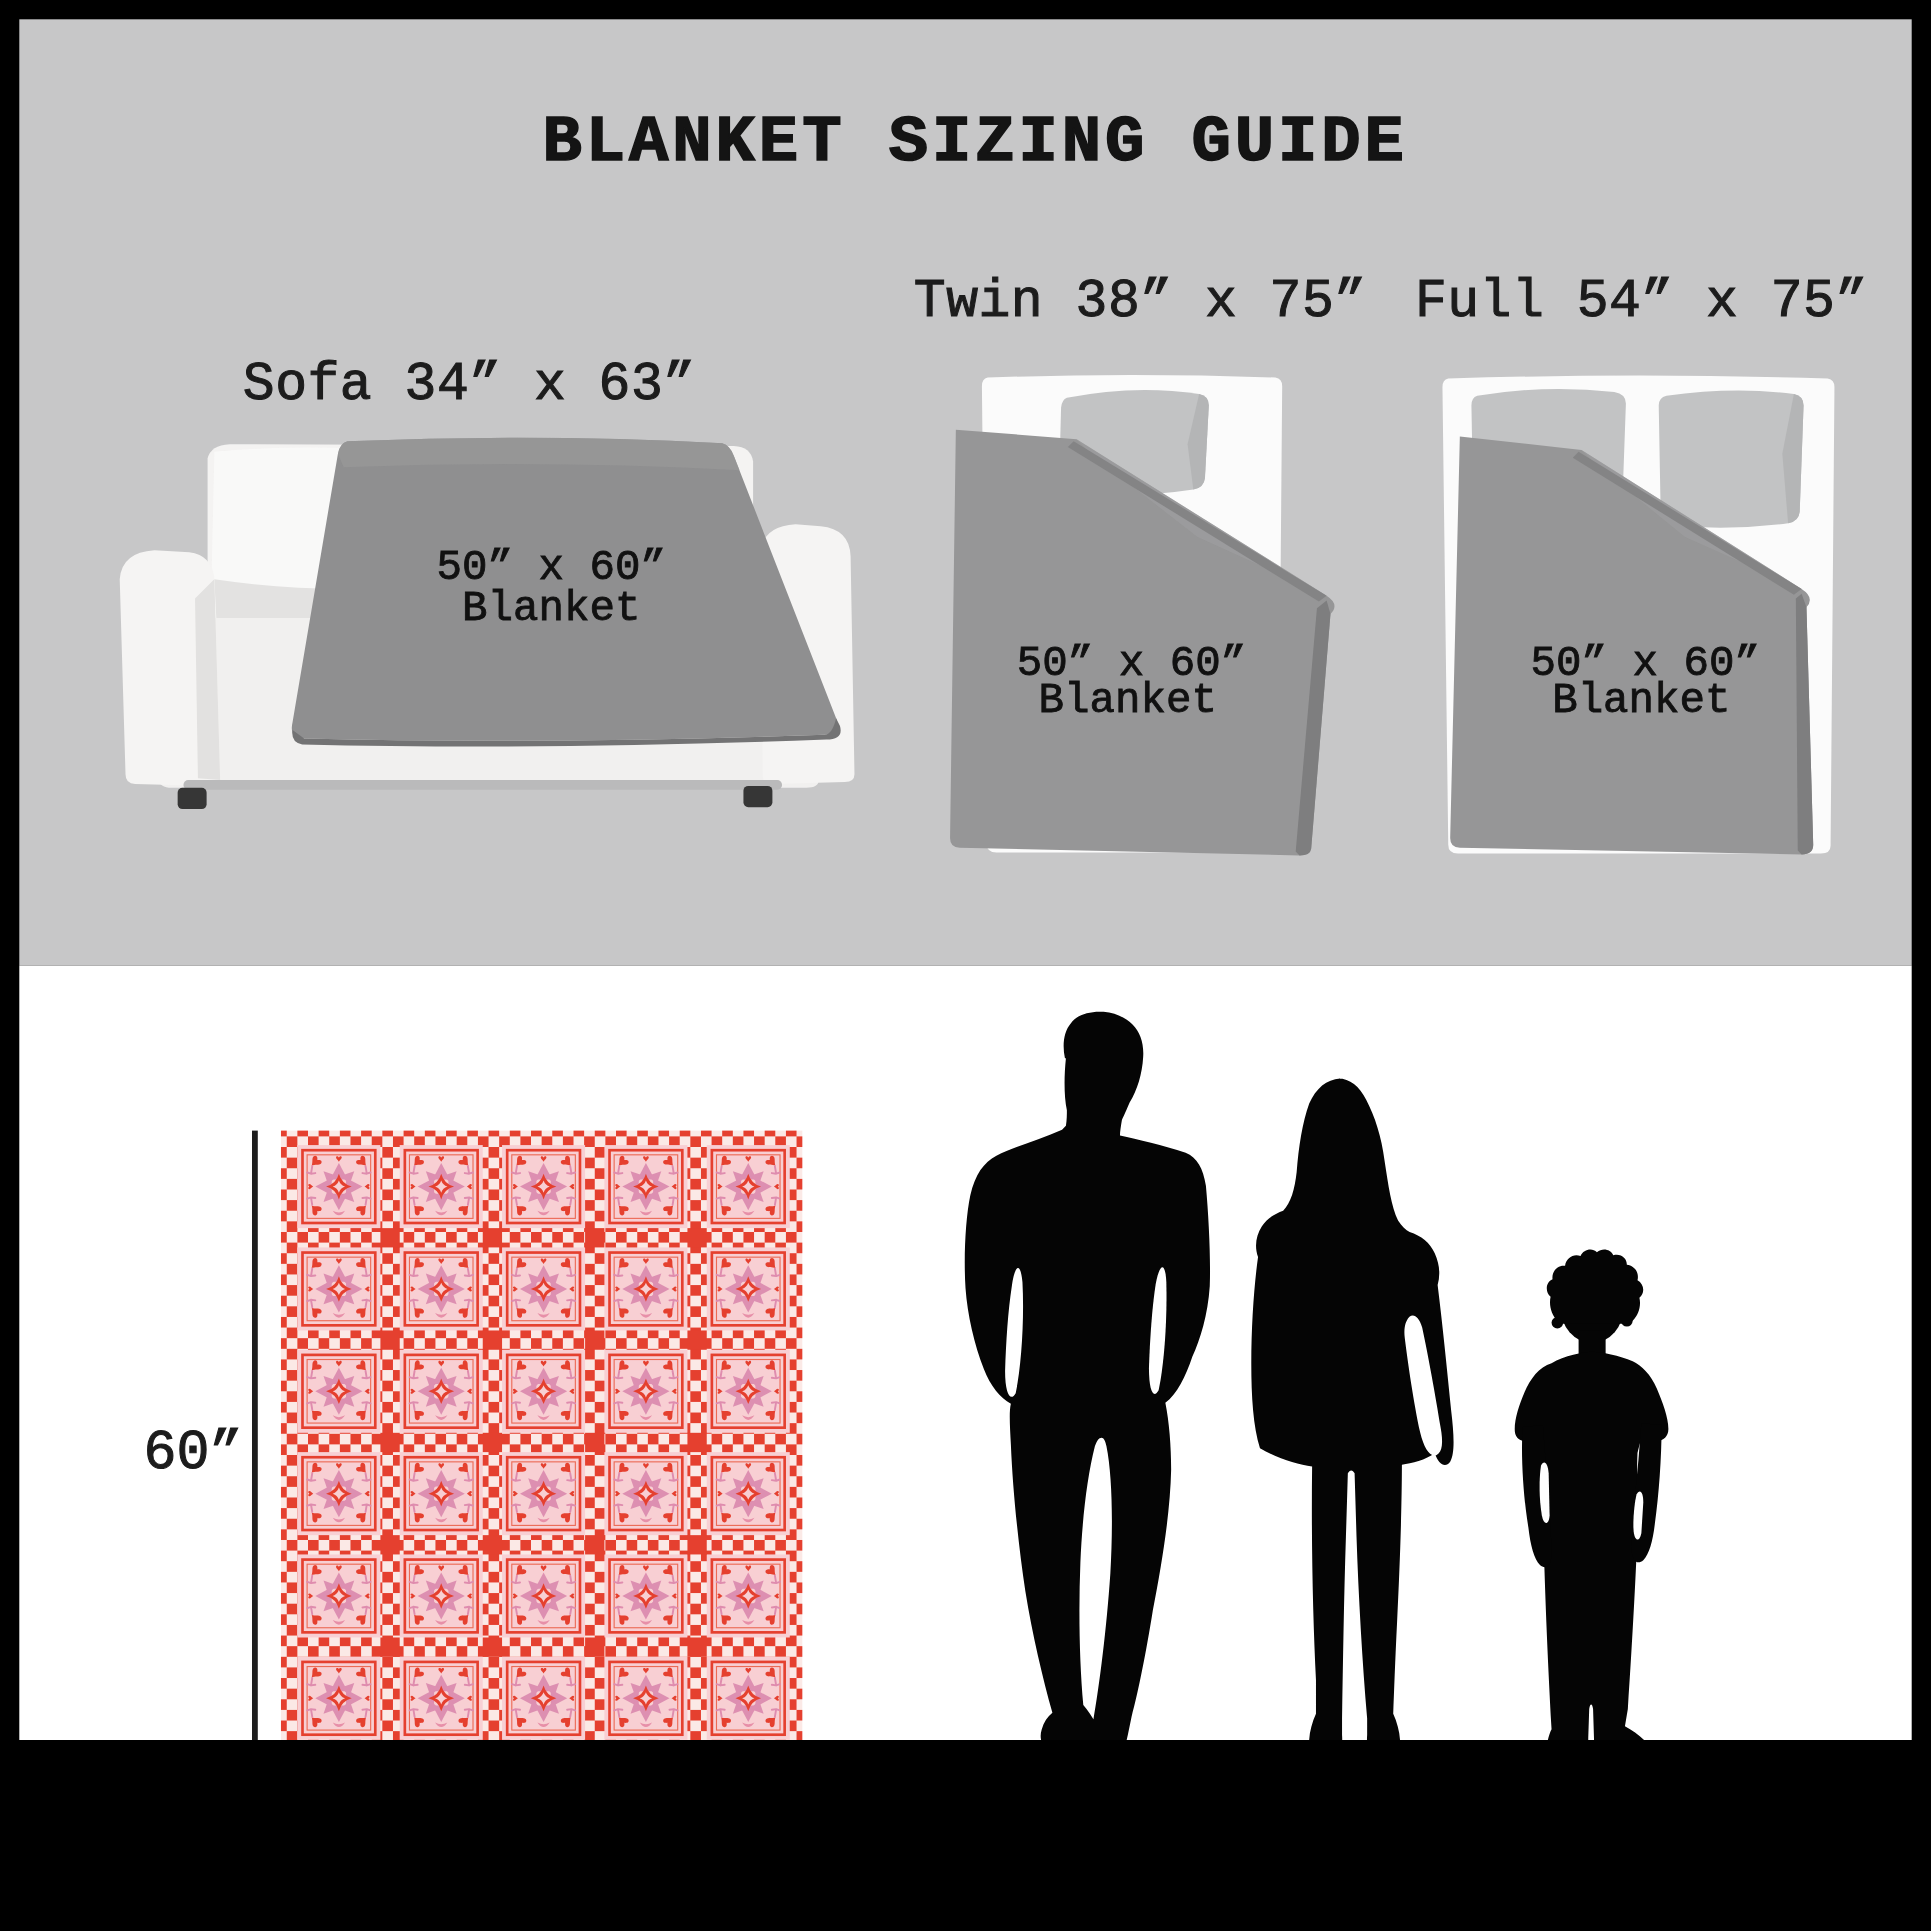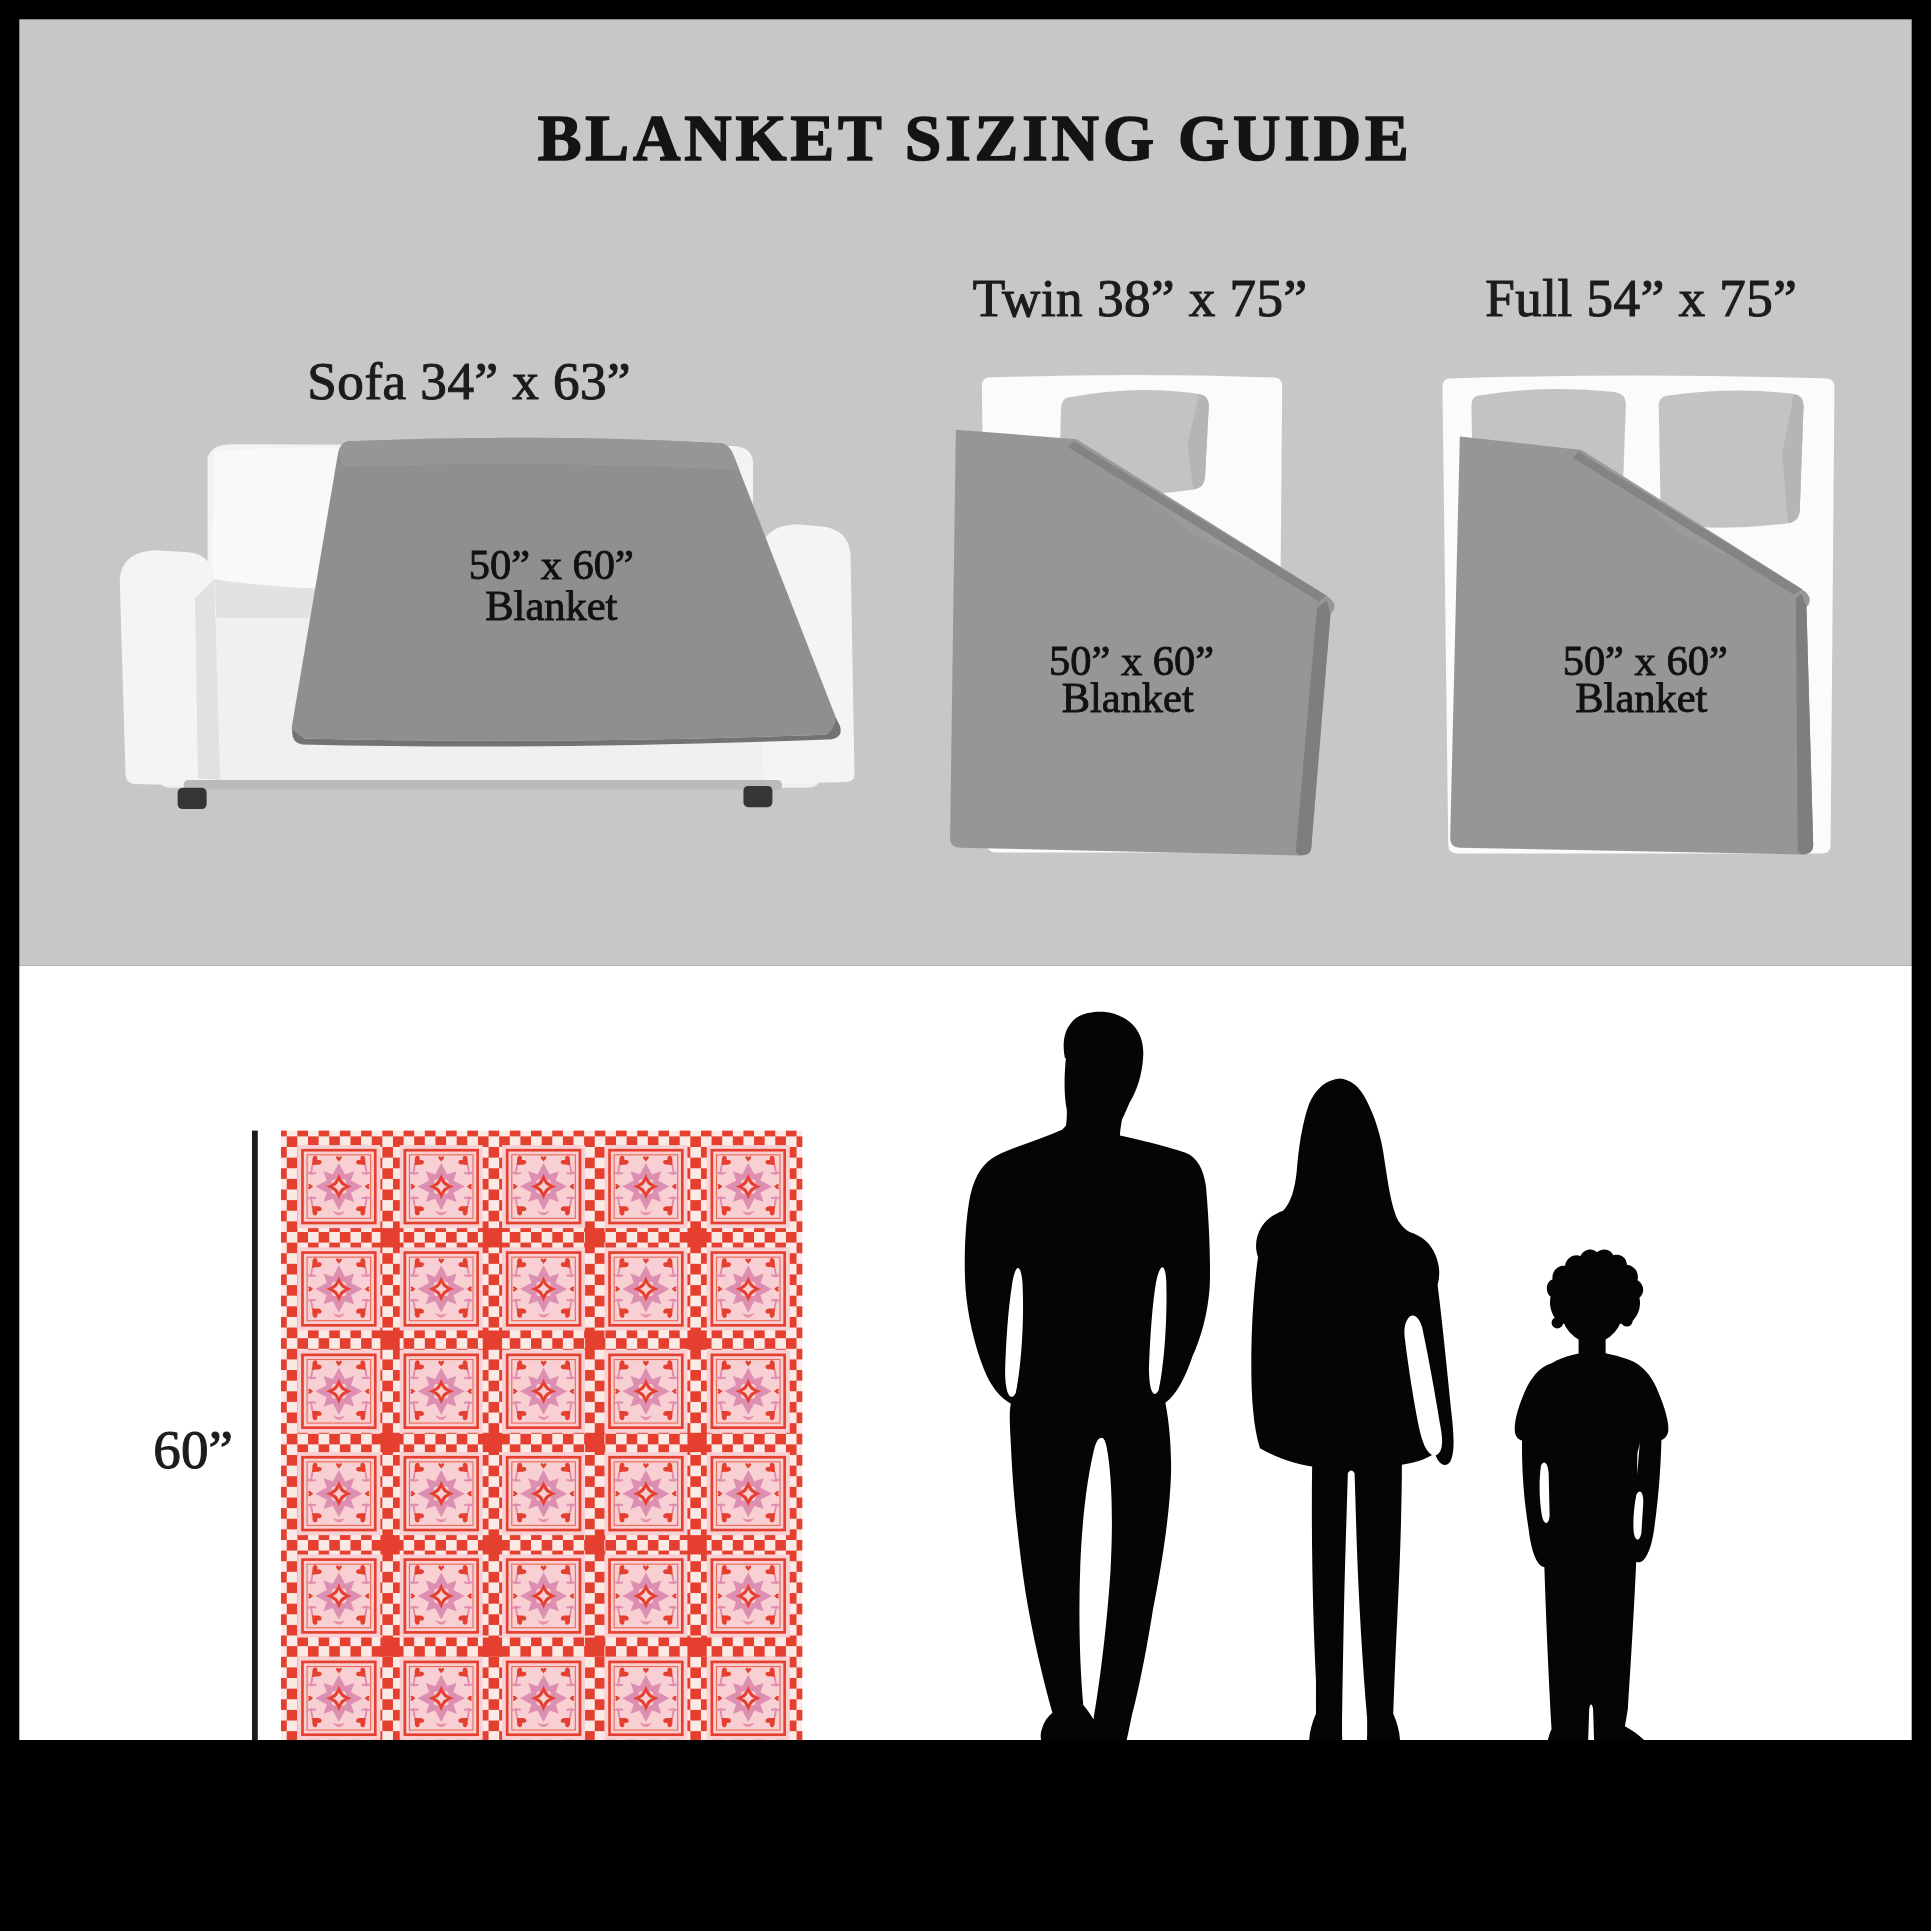--- a/index.html
+++ b/index.html
@@ -1,17 +1,17 @@
 <!DOCTYPE html>
 <html><head>
 <meta charset="utf-8">
 <style>
   html,body{margin:0;padding:0;background:#000;}
   .page{position:relative;width:1931px;height:1740px;background:#bef264;overflow:hidden;
-        font-family:Liberation Serif, serif;}
+        font-family:Liberation Mono, monospace;}
   svg{display:block;}
 </style>
 </head>
 <body>
 <div class="page">
 <svg width="1931" height="1931" viewBox="0 0 2000 2000" xmlns="http://www.w3.org/2000/svg">
 
   <rect x="0" y="0" width="2000" height="2000" fill="#000000"></rect>
 
   <rect x="20" y="20" width="1960" height="980" fill="#c7c7c8"></rect>

